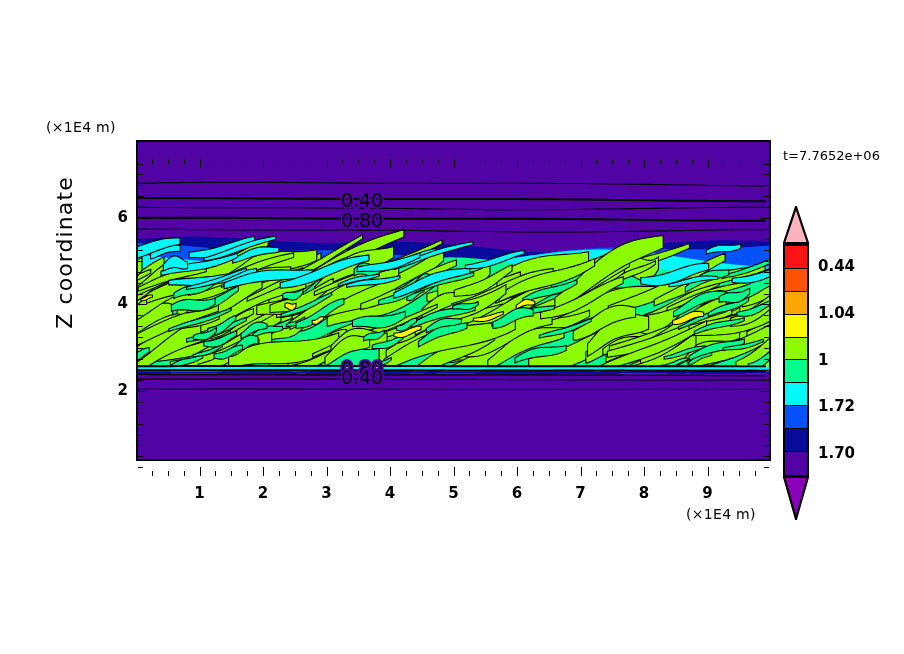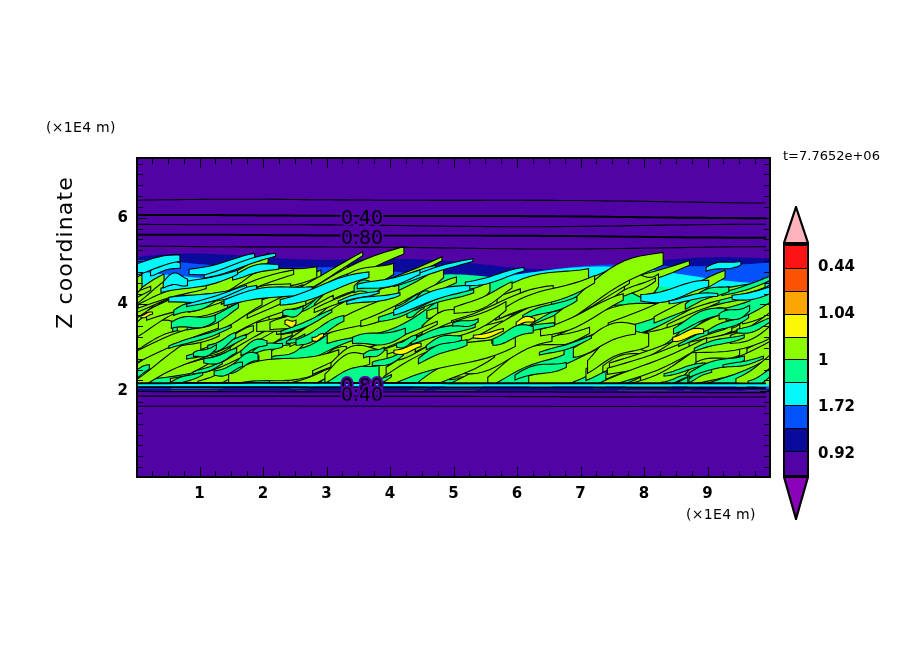--- a/index.html
+++ b/index.html
@@ -96,21 +96,21 @@
     color: #000;
     transform: rotate(-90deg);
     transform-origin: 50% 50%;
     white-space: nowrap;
   }
 
   
   #plot {
     position: absolute;
     left: 136px;
-    top: 157px;
+    top: 140px;
     width: 635px;
     height: 321px;
     border: 2px solid #000;
     box-sizing: border-box;
     overflow: hidden;
     background: #8a03bb;
   }
   #field {
     position: absolute;
     left: 0; top: 0;
@@ -623,16 +623,16 @@
   <div class="cb-arrow" id="cb-arrow-bottom" style="top: 476px;">
       <svg width="26" height="44" viewBox="0 0 26 44">
         <polygon points="1,1 25,1 13,43" fill="#8a03bb" stroke="#000" stroke-width="2.2" stroke-linejoin="miter"></polygon>
       </svg>
     </div>
   <div id="cb-labels">
       <div class="cb-label" style="top: 257.3px;">0.44</div>
       <div class="cb-label" style="top: 303.9px;">1.04</div>
       <div class="cb-label" style="top: 350.5px;">1</div>
       <div class="cb-label" style="top: 397.1px;">1.72</div>
-      <div class="cb-label" style="top: 443.7px;">0.92</div>
+      <div class="cb-label" style="top: 443.7px;">1.70</div>
     </div>
 
 </div>
 
 </body></html>

